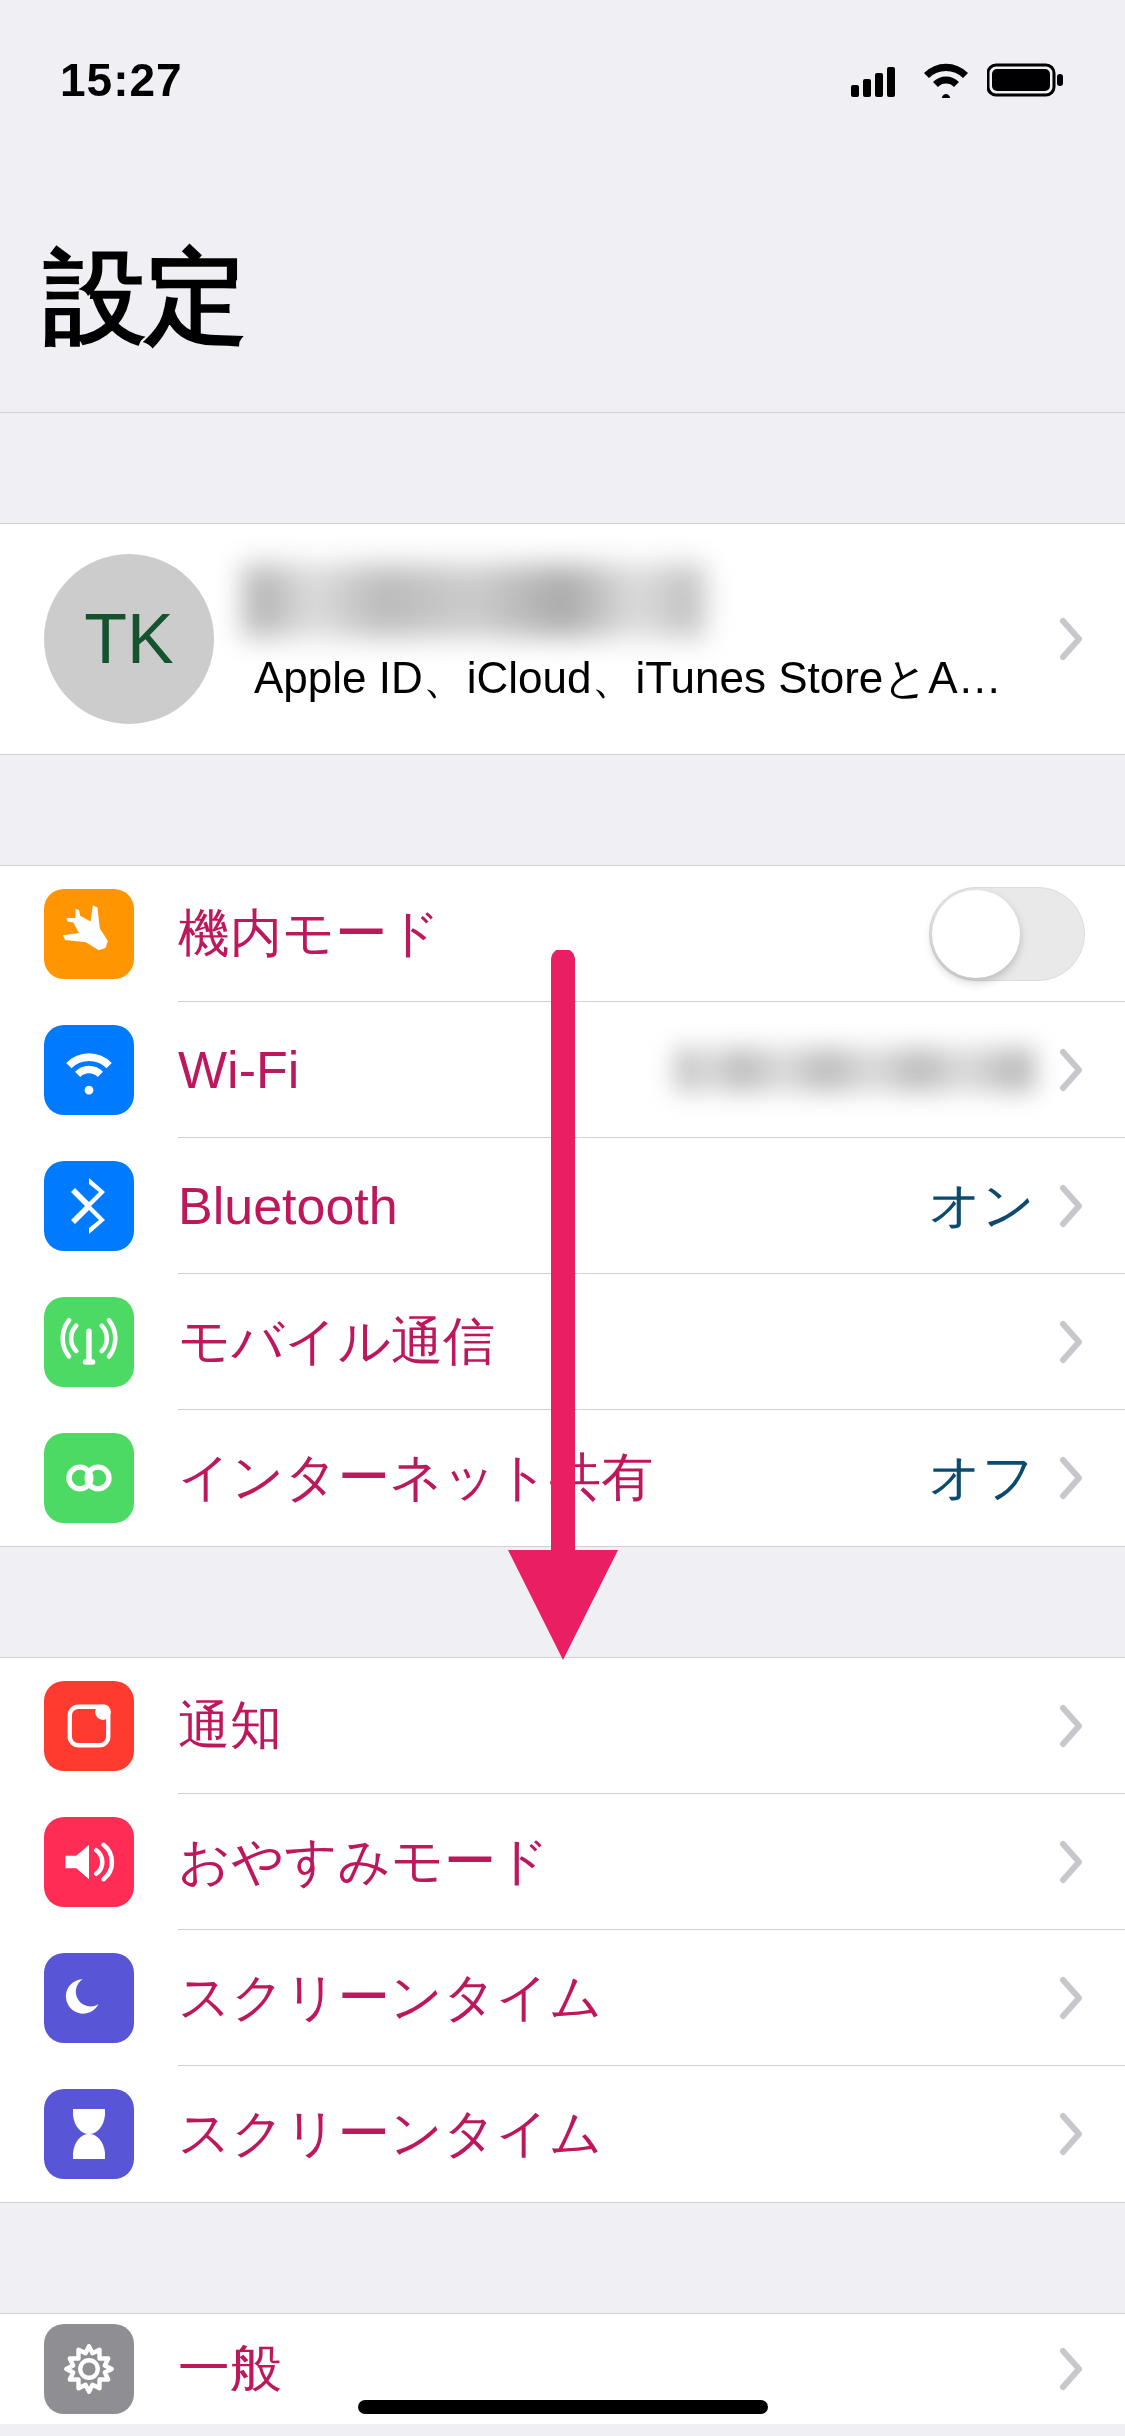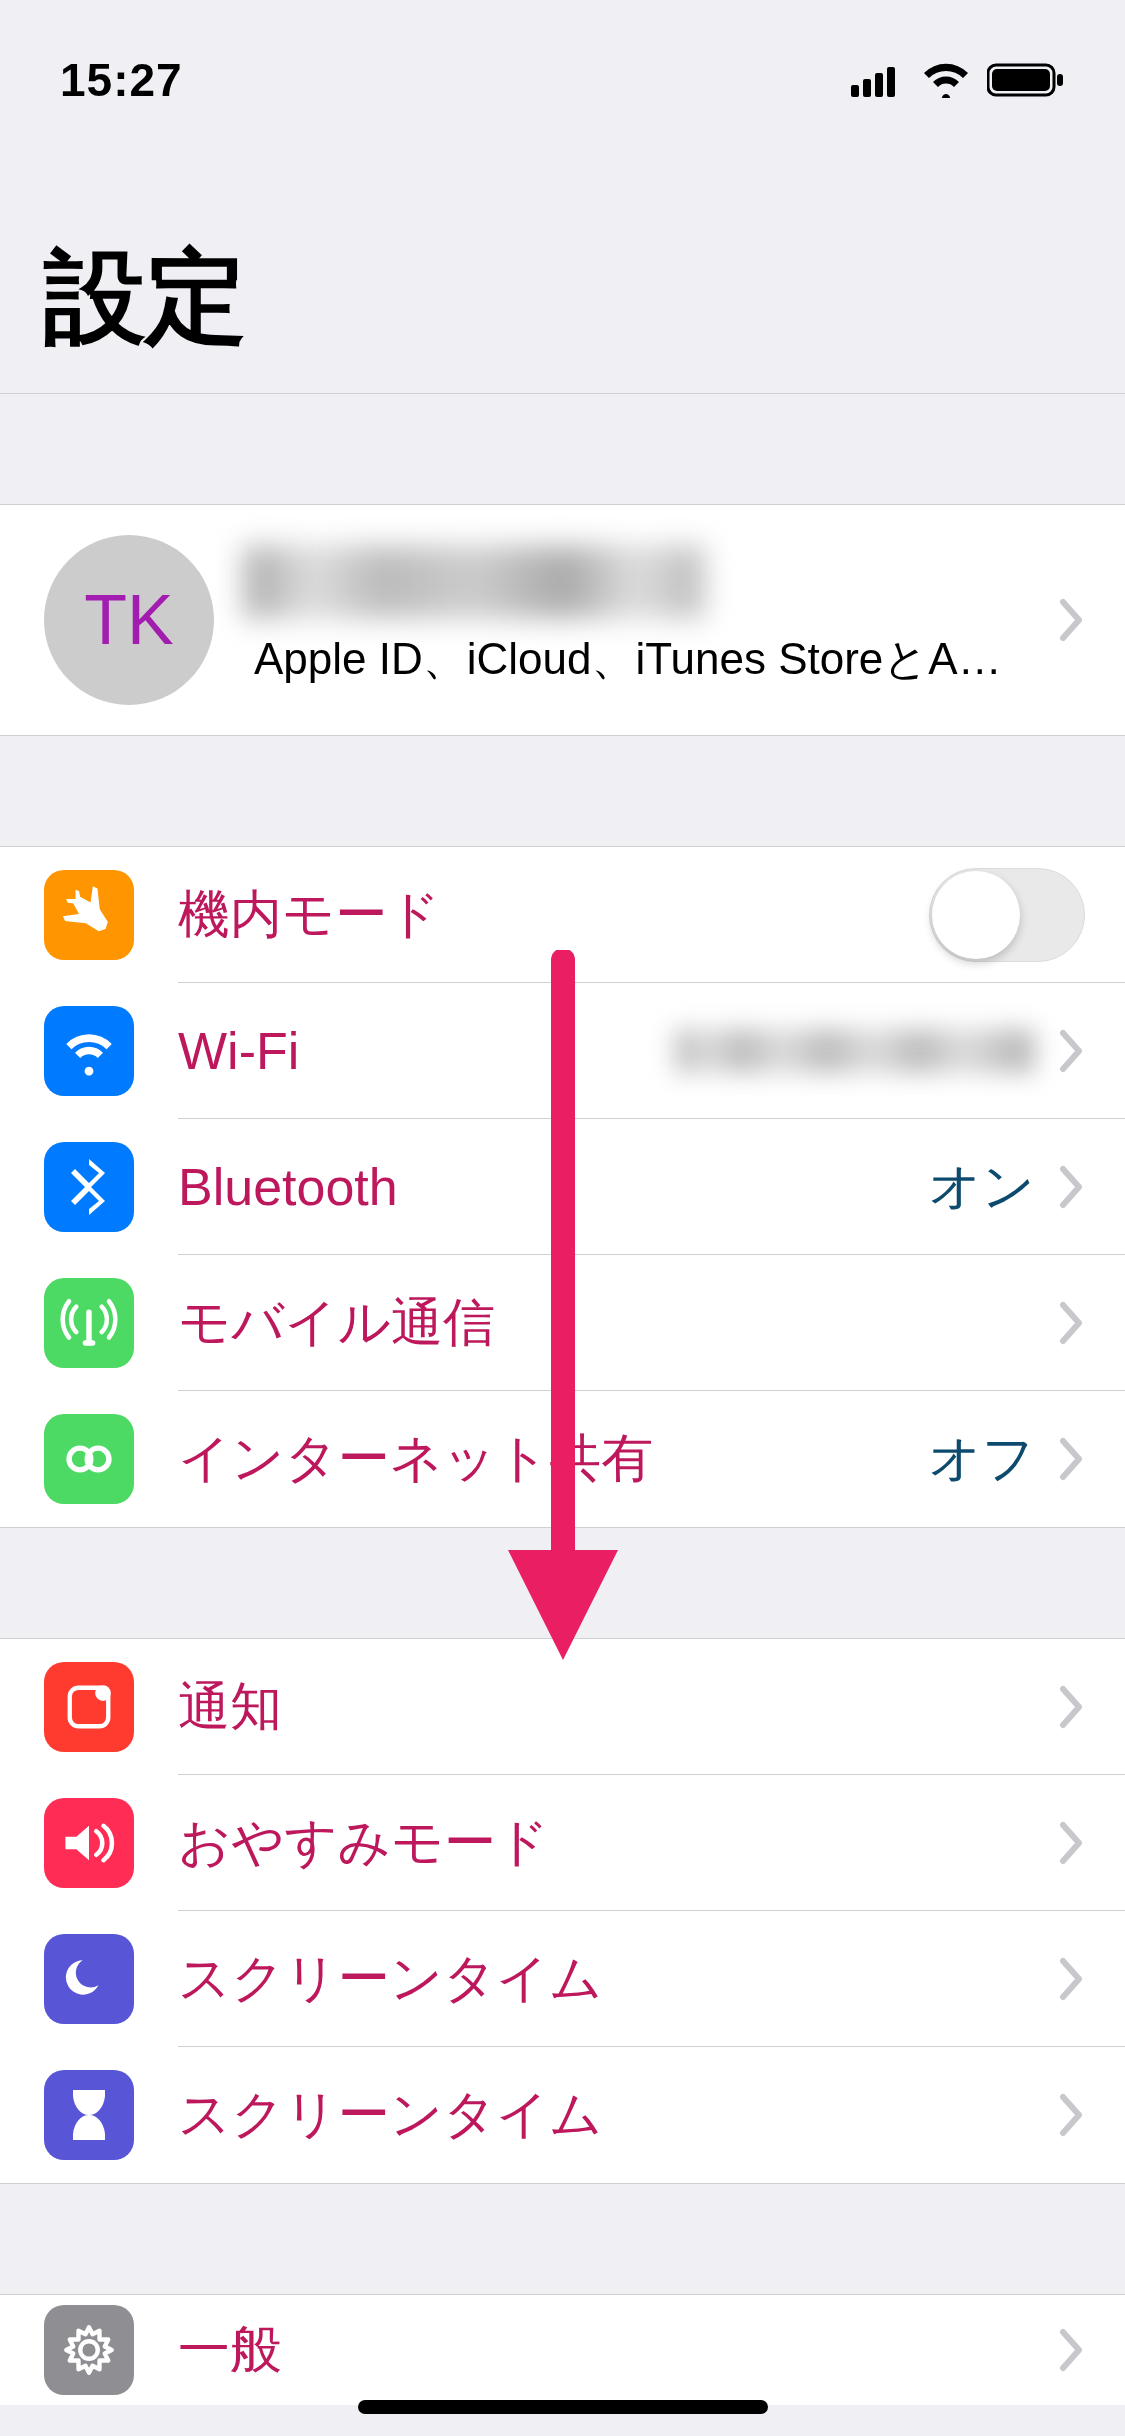--- a/index.html
+++ b/index.html
@@ -28,21 +28,21 @@
       font-size: 46px;
       font-weight: 600;
       letter-spacing: 1px;
     }
     .status-icons {
       display: flex;
       align-items: center;
       gap: 16px;
     }
     .header-area {
-      padding: 100px 44px 26px 44px;
+      padding: 100px 44px 45px 44px;
       border-bottom: 1px solid #d1d1d4;
     }
     .page-title {
       font-size: 102px;
       font-weight: 700;
       letter-spacing: -1px;
     }
     .group {
       background: #fff;
       border-top: 1px solid #d1d1d4;
@@ -55,21 +55,21 @@
       align-items: center;
       padding: 30px 40px 30px 44px;
       gap: 40px;
       position: relative;
     }
     .avatar {
       width: 170px;
       height: 170px;
       border-radius: 50%;
       background: #cccccc;
-      color: #a21caf;
+      color: #14532d;
       display: flex;
       align-items: center;
       justify-content: center;
       font-size: 70px;
       font-weight: 400;
       flex-shrink: 0;
     }
     .profile-text {
       flex: 1;
       min-width: 0;

